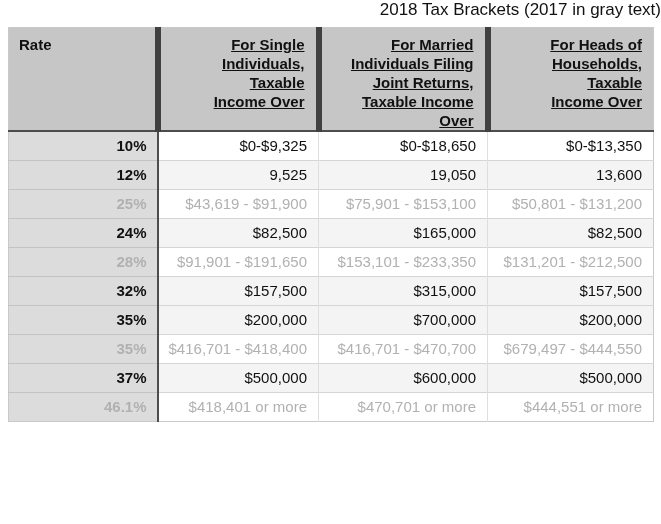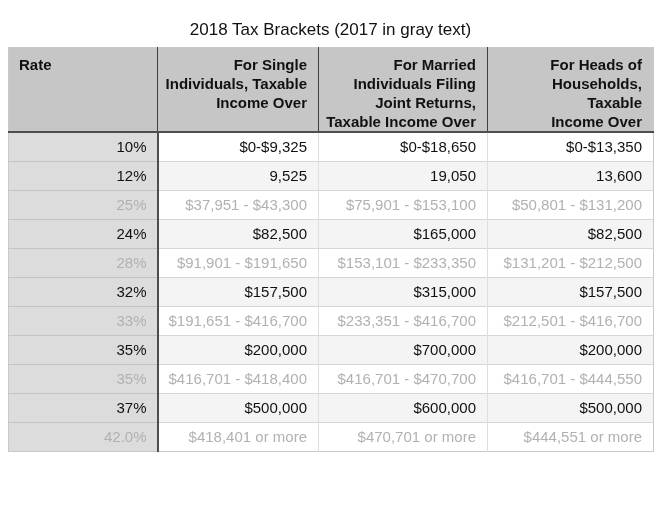--- a/index.html
+++ b/index.html
@@ -14,23 +14,23 @@
     --outer-border:#c9c9c9;
   }
   html,body{margin:0;padding:0;}
   body{
     width:661px;height:524px;overflow:hidden;
     background:#ffffff;
     font-family:"Liberation Sans", sans-serif;
     color:var(--black-text);
   }
   .title{
-    padding-top:20px;
+    padding-top:0;
     height:27px;
-    text-align:center;
+    text-align:right;
     font-size:17px;
     line-height:20px;
     color:var(--black-text);
   }
   table{
     border-collapse:collapse;
     table-layout:fixed;
     margin-left:8px;
     width:645px;
     border:1px solid var(--outer-border);
@@ -41,35 +41,35 @@
     font-size:15px;
     font-weight:bold;
     text-align:right;
     vertical-align:top;
     padding:7px 11px 0 6px;
     line-height:19px;
     white-space:pre-line;
     border-bottom:2px solid var(--dark-border);
     box-sizing:border-box;
   }
-  th + th{border-left:1px solid #404040;}
+  th + th{border-left:6px solid #404040;text-decoration:underline;}
   th.rate-h{text-align:left;padding-left:10px;}
   tbody td{
     height:29px;
     font-size:15px;
     text-align:right;
     padding:0 11px 0 6px;
     background:var(--row-bg);
     border-top:1px solid var(--light-border);
     box-sizing:border-box;
   }
   tbody tr:first-child td{border-top:none;}
   tbody td.rate{
     background:var(--rate-col-bg);
-    font-weight:normal;
+    font-weight:bold;
     border-right:2px solid var(--dark-border);
     border-top-color:#c3c3c3;
     padding-right:10px;
   }
   tbody td.money + td.money{border-left:1px solid #dedede;text-align:right;}
   tbody tr.alt td.money{background:var(--alt-row-bg);}
   tbody tr.gray td{color:var(--gray-text);}
 </style>
 </head>
 <body>
@@ -106,21 +106,21 @@
     <td class="money">$0-$13,350</td>
   </tr>
         <tr class="alt">
     <td class="rate">12%</td>
     <td class="money">9,525</td>
     <td class="money">19,050</td>
     <td class="money">13,600</td>
   </tr>
         <tr class="gray">
     <td class="rate">25%</td>
-    <td class="money">$37,951 - $43,300</td>
+    <td class="money">$43,619 - $91,900</td>
     <td class="money">$75,901 - $153,100</td>
     <td class="money">$50,801 - $131,200</td>
   </tr>
         <tr class="alt">
     <td class="rate">24%</td>
     <td class="money">$82,500</td>
     <td class="money">$165,000</td>
     <td class="money">$82,500</td>
   </tr>
         <tr class="gray">
@@ -128,45 +128,39 @@
     <td class="money">$91,901 - $191,650</td>
     <td class="money">$153,101 - $233,350</td>
     <td class="money">$131,201 - $212,500</td>
   </tr>
         <tr class="alt">
     <td class="rate">32%</td>
     <td class="money">$157,500</td>
     <td class="money">$315,000</td>
     <td class="money">$157,500</td>
   </tr>
-        <tr class="gray">
-    <td class="rate">33%</td>
-    <td class="money">$191,651 - $416,700</td>
-    <td class="money">$233,351 - $416,700</td>
-    <td class="money">$212,501 - $416,700</td>
-  </tr>
         <tr class="alt">
     <td class="rate">35%</td>
     <td class="money">$200,000</td>
     <td class="money">$700,000</td>
     <td class="money">$200,000</td>
   </tr>
         <tr class="gray">
     <td class="rate">35%</td>
     <td class="money">$416,701 - $418,400</td>
     <td class="money">$416,701 - $470,700</td>
-    <td class="money">$416,701 - $444,550</td>
+    <td class="money">$679,497 - $444,550</td>
   </tr>
         <tr class="alt">
     <td class="rate">37%</td>
     <td class="money">$500,000</td>
     <td class="money">$600,000</td>
     <td class="money">$500,000</td>
   </tr>
         <tr class="gray">
-    <td class="rate">42.0%</td>
+    <td class="rate">46.1%</td>
     <td class="money">$418,401 or more</td>
     <td class="money">$470,701 or more</td>
     <td class="money">$444,551 or more</td>
   </tr>
       </tbody>
   </table>
 </div>
 
 </body></html>

